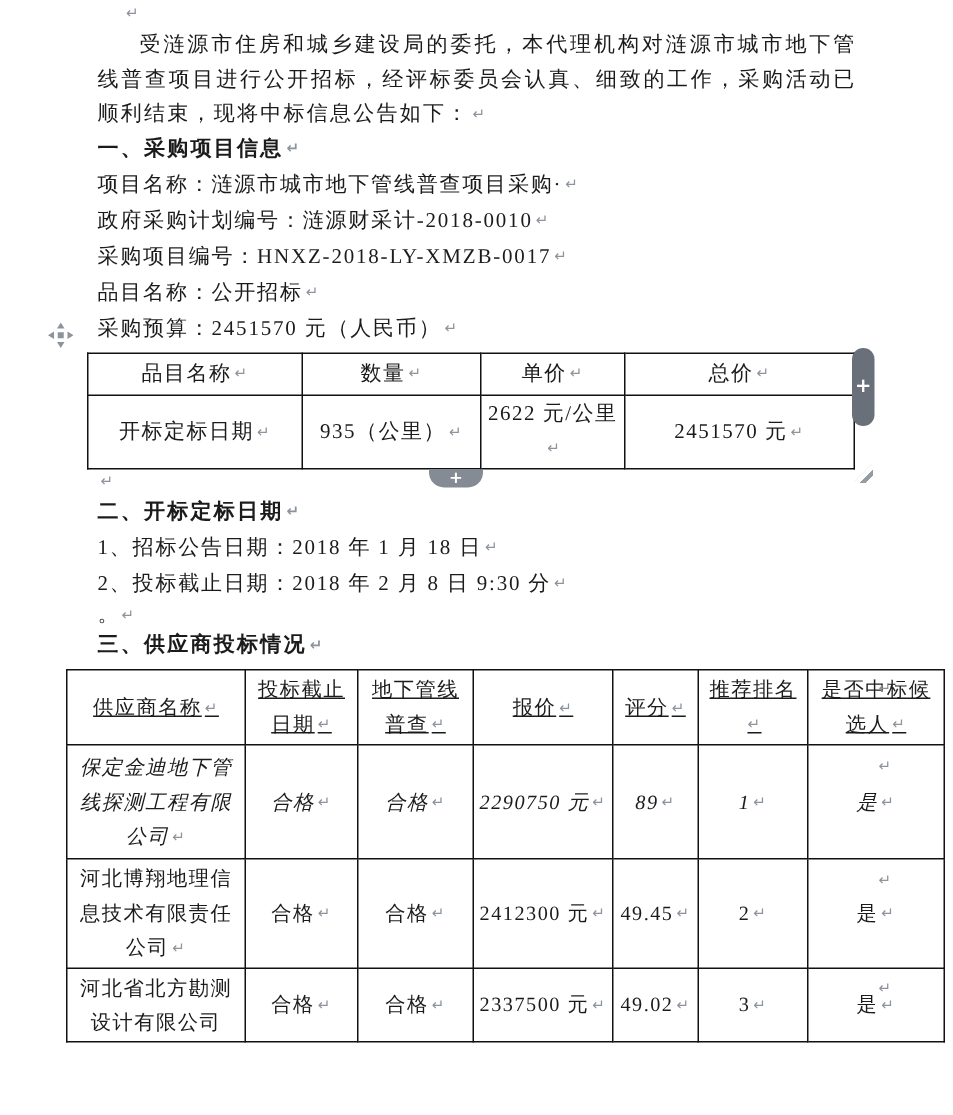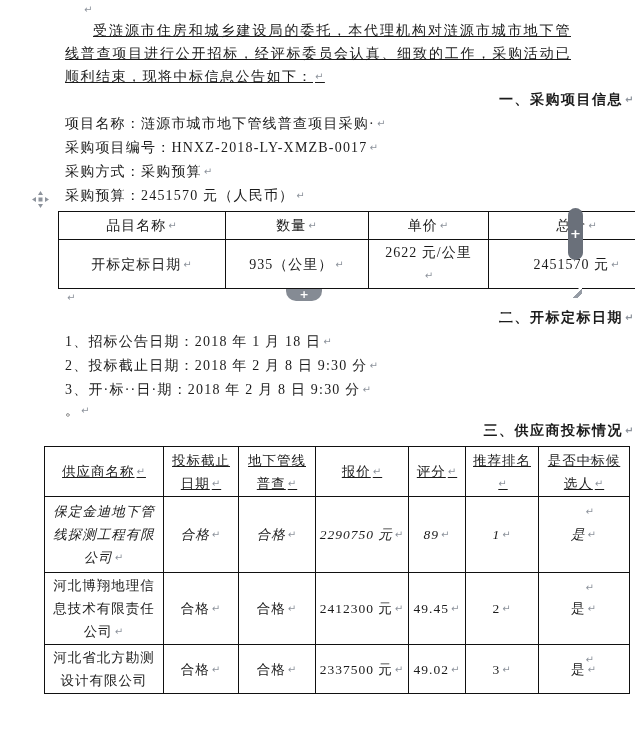--- a/index.html
+++ b/index.html
@@ -3,29 +3,29 @@
 <meta charset="utf-8">
 <style>
   html,body{margin:0;padding:0;background:#fff;}
   .page{
     position:relative;width:635px;height:743px;background:#ffffff;
     color:#1b1b1b;font-family:"Liberation Serif","DejaVu Serif",serif;
     font-size:14px;line-height:24px;overflow:hidden;
   }
   .pm{color:#8d939c;font-size:10px;margin-left:2px;font-family:"DejaVu Sans",sans-serif;vertical-align:1px;}
   .emptyline{margin-left:82px;height:19px;line-height:19px;}
-  .intro{margin:0 64px 0 65px;text-align:justify;text-indent:2em;letter-spacing:1.5px;line-height:23px;text-decoration:underline;}
-  .h{margin-left:65px;font-weight:bold;letter-spacing:1.5px;line-height:24px;text-align:right;}
+  .intro{margin:0 64px 0 65px;text-align:justify;text-indent:2em;letter-spacing:1.5px;line-height:23px;}
+  .h{margin-left:65px;font-weight:bold;letter-spacing:1.5px;line-height:24px;}
   .iline{margin-left:65px;letter-spacing:1.2px;line-height:24px;}
   .shortline{margin-left:65px;line-height:17px;}
   .gapline{margin-left:65px;height:17px;line-height:17px;}
 
   table{border-collapse:collapse;table-layout:fixed;width:100%;}
   td{border:1.4px solid #111;text-align:center;font-weight:normal;
-     padding:1px 12px;letter-spacing:1px;vertical-align:middle;line-height:23px;}
+     padding:1px 0;letter-spacing:1px;vertical-align:middle;line-height:23px;}
 
   .t1wrap{position:relative;margin:3px 0 0 58px;width:507px;}
   .t1 .c0{width:142px}.t1 .c1{width:118px}.t1 .c2{width:95px}.t1 .c3{width:152px}
   .t1 tr{height:28px;}
 
   .t2wrap{position:relative;margin:3px 0 0 44px;width:536px;font-size:13.5px;}
   .t2 .c0{width:112px}.t2 .c1{width:68px}.t2 .c2{width:70px}.t2 .c3{width:86px}
   .t2 .c4{width:50px}.t2 .c5{width:66px}.t2 .c6{width:84px}
   .t2 td{padding:1px 3px;line-height:23px;}
   .t2 .hrow{height:50px;text-decoration:underline;}
@@ -65,22 +65,23 @@
 
 <div class="page">
 
   <div class="emptyline"><span class="pm">↵</span></div>
 
   <p class="intro" style="margin-top:0"><span>受涟源市住房和城乡建设局的委托，本代理机构对涟源市城市地下管线普查项目进行公开招标，经评标委员会认真、细致的工作，采购活动已顺利结束，现将中标信息公告如下：</span><span class="pm">↵</span></p>
 
   <div class="h"><span>一、采购项目信息</span><span class="pm">↵</span></div>
 
   <div class="iline"><span>项目名称：涟源市城市地下管线普查项目采购·</span><span class="pm">↵</span></div>
+  <div class="iline"><span>政府采购计划编号：涟源财采计-2018-0010</span><span class="pm">↵</span></div>
   <div class="iline"><span>采购项目编号：HNXZ-2018-LY-XMZB-0017</span><span class="pm">↵</span></div>
-  <div class="iline"><span>采购方式：采购预算</span><span class="pm">↵</span></div>
+  <div class="iline"><span>品目名称：公开招标</span><span class="pm">↵</span></div>
   <div class="iline"><span>采购预算：2451570 元（人民币）</span><span class="pm">↵</span></div>
 
   <div class="t1wrap">
     <span class="move-handle">
       <svg width="17" height="17" viewBox="0 0 17 17">
         <g fill="#8d939c">
           <path d="M8.5 0 L11 4 L6 4 Z"></path>
           <path d="M8.5 17 L11 13 L6 13 Z"></path>
           <path d="M0 8.5 L4 6 L4 11 Z"></path>
           <path d="M17 8.5 L13 6 L13 11 Z"></path>
@@ -108,21 +109,20 @@
     <span class="row-plus">+</span>
     <span class="diag-resize"></span>
   </div>
 
   <div class="gapline"><span class="pm">↵</span></div>
 
   <div class="h"><span>二、开标定标日期</span><span class="pm">↵</span></div>
 
   <div class="iline"><span>1、招标公告日期：2018 年 1 月 18 日</span><span class="pm">↵</span></div>
   <div class="iline"><span>2、投标截止日期：2018 年 2 月 8 日 9:30 分</span><span class="pm">↵</span></div>
-  <div class="iline"><span>3、开·标··日·期：2018 年 2 月 8 日 9:30 分</span><span class="pm">↵</span></div>
   <div class="shortline"><span>。</span><span class="pm">↵</span></div>
 
   <div class="h"><span>三、供应商投标情况</span><span class="pm">↵</span></div>
 
   <div class="t2wrap">
     <table class="t2">
       <tbody>
           <tr class="hrow">
         <td class="c0"><span>供应商名称</span><span class="pm">↵</span></td>
         <td class="c1"><span>投标截止日期</span><span class="pm">↵</span></td>

